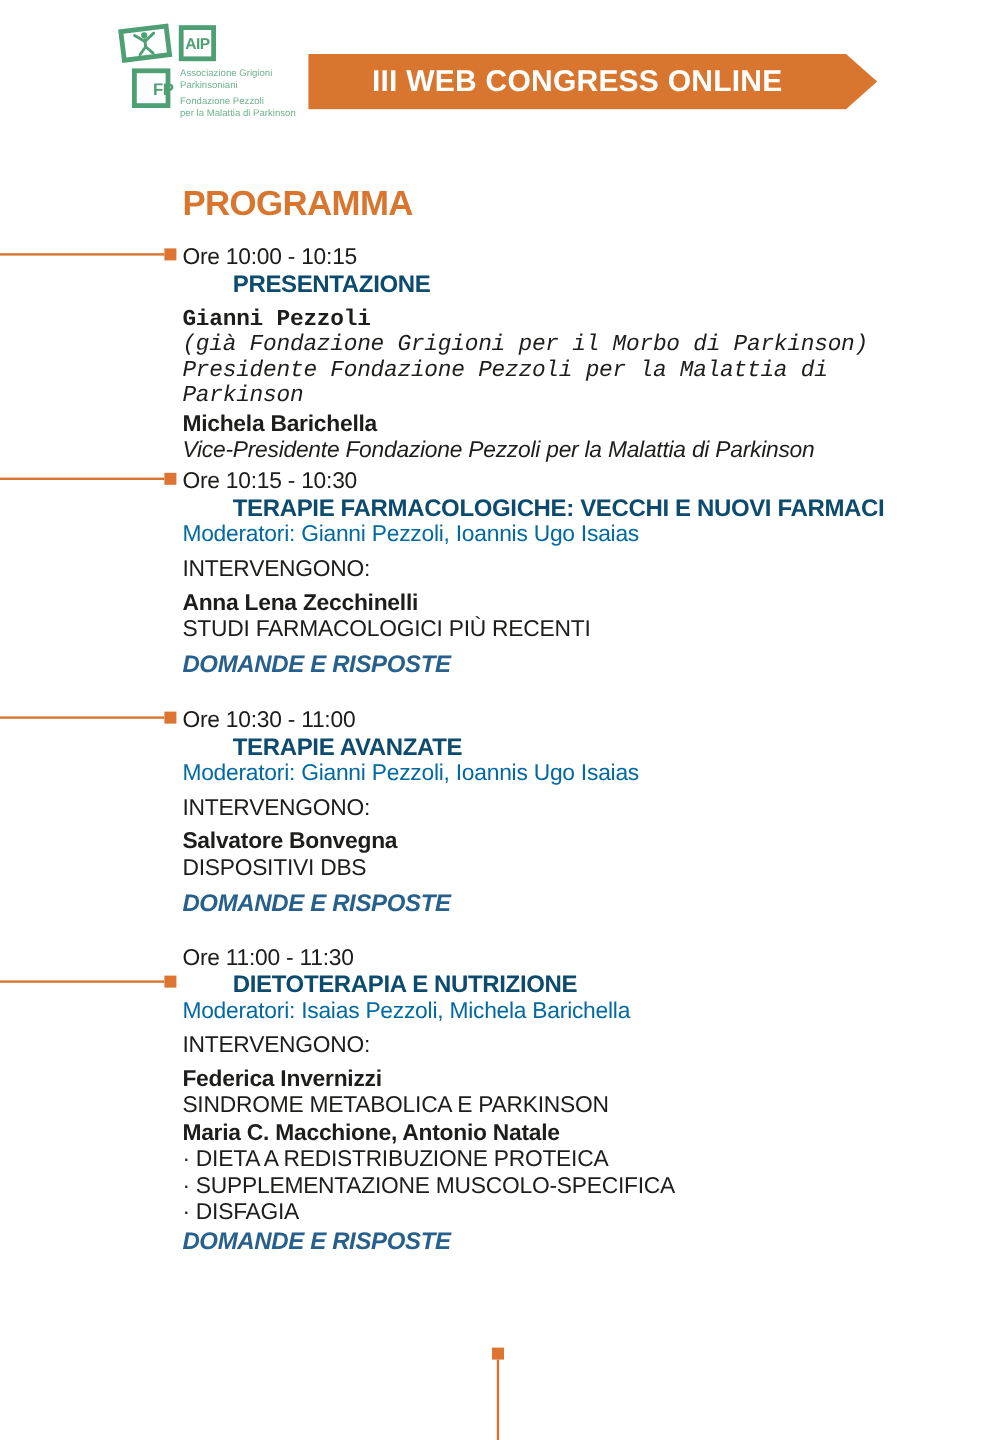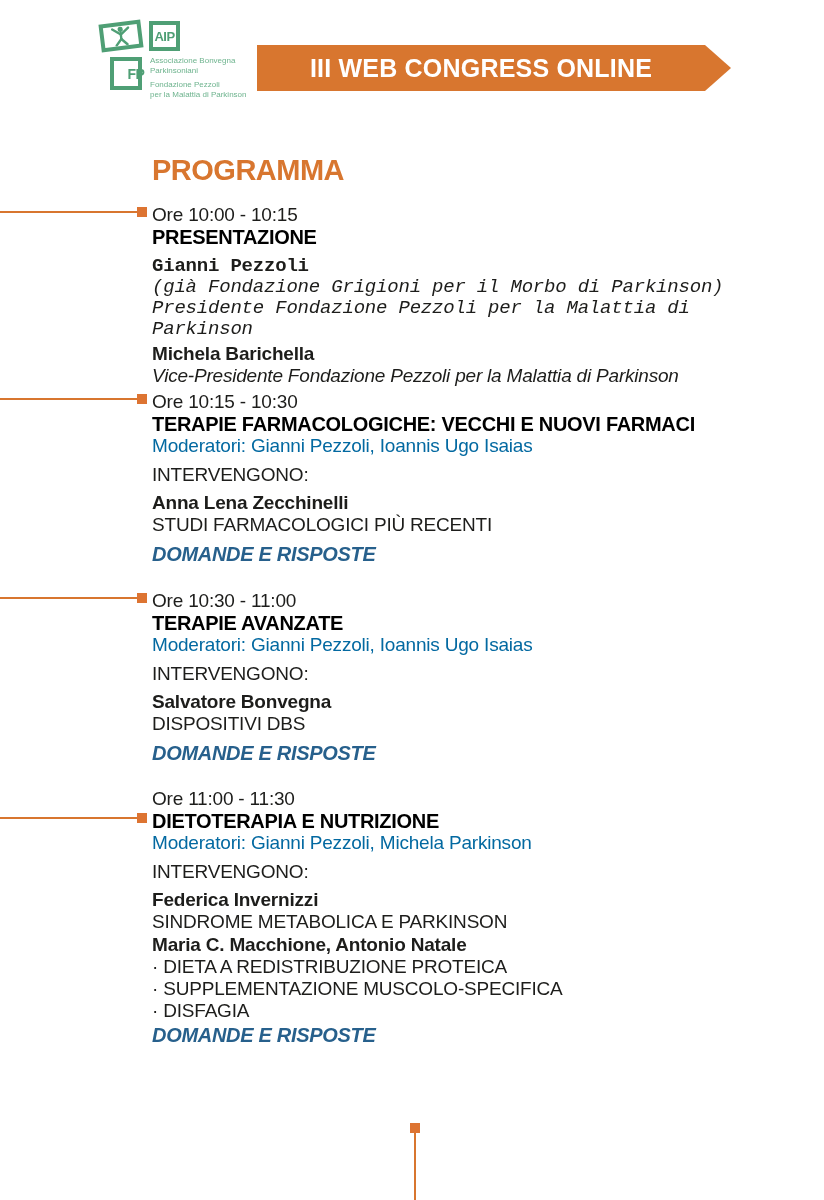--- a/index.html
+++ b/index.html
@@ -30,21 +30,21 @@
                   border-bottom:23px solid transparent; border-left:26px solid #d8762f; }
 
   
   .page-title { position:absolute; left:152px; top:155px; font-size:29px; line-height:30px;
                 font-weight:bold; color:#d8762f; letter-spacing:-0.5px; }
 
   .session { position:absolute; left:152px; width:640px; }
   .s1 { top:204px; } .s2 { top:391px; } .s3 { top:590px; } .s4 { top:788px; }
 
   .time   { font-size:19px; line-height:22px; color:#1d1d1b; }
-  .stitle { font-size:20px; line-height:22px; font-weight:bold; color:#000000; letter-spacing:-0.3px; }
+  .stitle { font-size:20px; line-height:22px; font-weight:bold; color:#0c4a6e; letter-spacing:-0.3px;margin-left:42px; }
   .mods   { font-size:19px; line-height:22px; color:#0369a1; }
   .label  { font-size:19px; line-height:22px; margin-top:7px; color:#1d1d1b; }
   .speaker{ margin-top:6px; }
   .sp-name{ font-size:19px; line-height:22px; font-weight:bold; color:#1d1d1b; }
   .sp-talk{ font-size:19px; line-height:22px; color:#1d1d1b; }
   .sp-role{ font-size:19px; line-height:21px; font-style:italic; color:#1d1d1b; }
   .qa     { font-size:20px; line-height:22px; font-weight:bold; font-style:italic;
             color:#27608c; margin-top:7px; letter-spacing:-0.3px; } .mt7 { margin-top:7px;font-family:Liberation Mono, monospace; }
 
   
@@ -75,21 +75,21 @@
         </g>
       </svg>
     </div>
     <div class="aip-box">
       <span>AIP</span>
     </div>
     <div class="fp-box">
       <span>FP</span>
     </div>
     <div class="org-text">
-      <p><span>Associazione Bonvegna</span><br><span>Parkinsoniani</span></p>
+      <p><span>Associazione Grigioni</span><br><span>Parkinsoniani</span></p>
       <p><span>Fondazione Pezzoli</span><br><span>per la Malattia di Parkinson</span></p>
     </div>
   </div>
 
   <div class="banner">
     <div class="banner-body">III WEB CONGRESS ONLINE</div>
     <div class="banner-arrow"></div>
   </div>
 
   <h1 class="page-title">PROGRAMMA</h1>
@@ -144,21 +144,21 @@
     <div class="qa">DOMANDE E RISPOSTE</div>
   </section>
 
   <section class="session s4">
     <div class="marker low">
       <span class="mline"></span>
       <span class="msquare"></span>
     </div>
     <div class="time">Ore 11:00 - 11:30</div>
     <h2 class="stitle">DIETOTERAPIA E NUTRIZIONE</h2>
-    <div class="mods">Moderatori: Gianni Pezzoli, Michela Parkinson</div>
+    <div class="mods">Moderatori: Isaias Pezzoli, Michela Barichella</div>
     <div class="label">INTERVENGONO:</div>
     <div class="speaker">
       <div class="sp-name">Federica Invernizzi</div>
       <div class="sp-talk">SINDROME METABOLICA E PARKINSON</div>
     </div>
     <div class="speaker" style="margin-top:1px">
       <div class="sp-name">Maria C. Macchione, Antonio Natale</div>
       <div class="sp-talk">· DIETA A REDISTRIBUZIONE PROTEICA</div>
       <div class="sp-talk">· SUPPLEMENTAZIONE MUSCOLO-SPECIFICA</div>
       <div class="sp-talk">· DISFAGIA</div>

